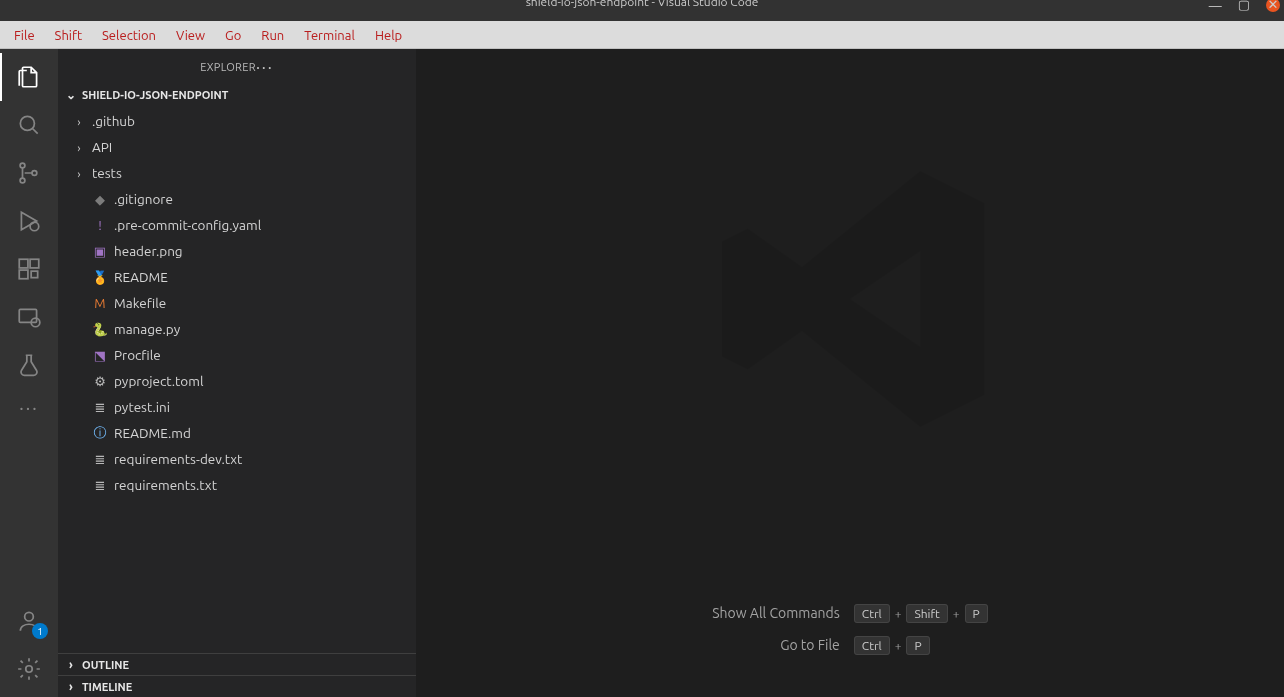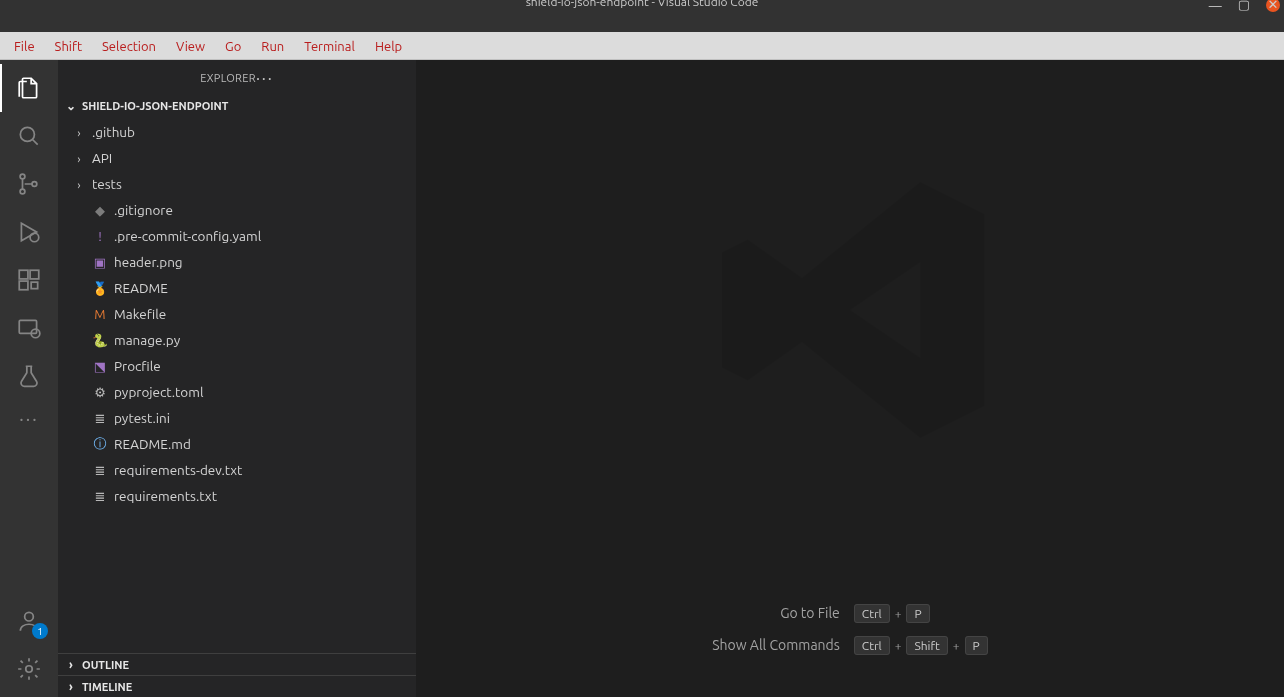--- a/index.html
+++ b/index.html
@@ -1,18 +1,18 @@
 <!DOCTYPE html>
 <html><head>
 <meta charset="utf-8">
 <style>
 * { margin: 0; padding: 0; box-sizing: border-box; font-family: -apple-system, BlinkMacSystemFont, "Segoe UI", Ubuntu, sans-serif; }
 body { background: #1e1e1e; color: #cccccc; width: 1284px; height: 697px; overflow: hidden; display: flex; flex-direction: column; }
 
-.titlebar { height: 32px; background: #323232; display: flex; align-items: flex-start; justify-content: center; position: relative; font-size: 12px; color: #ccc; }
+.titlebar { height: 21px; background: #323232; display: flex; align-items: flex-start; justify-content: center; position: relative; font-size: 12px; color: #ccc; }
 .titlebar-title { position: absolute; top: -5px; }
 .titlebar-controls { position: absolute; right: 4px; top: -3px; display: flex; gap: 16px; align-items: center; }
 .titlebar-controls span { font-size: 13px; color: #ccc; cursor: pointer; }
 .titlebar-close { width: 14px; height: 14px; background: #e95420; border-radius: 7px; display:inline-flex; align-items:center; justify-content:center; font-size:9px; color:#4d1200;}
 
 .menubar { height: 28px; background: #dcdcdc; display: flex; align-items: center; padding: 0 4px; color: #b91c1c; font-size: 13px; border-bottom: 1px solid #c0c0c0; }
 .menubar-item { padding: 4px 10px; cursor: pointer; }
 
 .main { flex: 1; display: flex; min-height: 0; }
 
@@ -242,22 +242,22 @@
       <span>TIMELINE</span>
     </div>
   </div>
 
   <div class="editor">
     <svg class="watermark" viewBox="0 0 100 100">
       <path fill="#000" d="M72 10 L92 20 L92 80 L72 90 L35 60 L18 72 L10 68 L10 32 L18 28 L35 40 Z M72 35 L50 50 L72 65 Z M22 42 L30 50 L22 58 Z"></path>
     </svg>
     <div class="shortcuts" id="shortcuts">
         <div class="sc-row">
+          <div class="sc-label">Show All Commands</div>
+          <div class="sc-keys"><span class="key">Ctrl</span><span class="plus">+</span><span class="key">Shift</span><span class="plus">+</span><span class="key">P</span></div>
+        </div>
+        <div class="sc-row">
           <div class="sc-label">Go to File</div>
           <div class="sc-keys"><span class="key">Ctrl</span><span class="plus">+</span><span class="key">P</span></div>
         </div>
-        <div class="sc-row">
-          <div class="sc-label">Show All Commands</div>
-          <div class="sc-keys"><span class="key">Ctrl</span><span class="plus">+</span><span class="key">Shift</span><span class="plus">+</span><span class="key">P</span></div>
-        </div>
       </div>
   </div>
 </div>
 
 </body></html>

